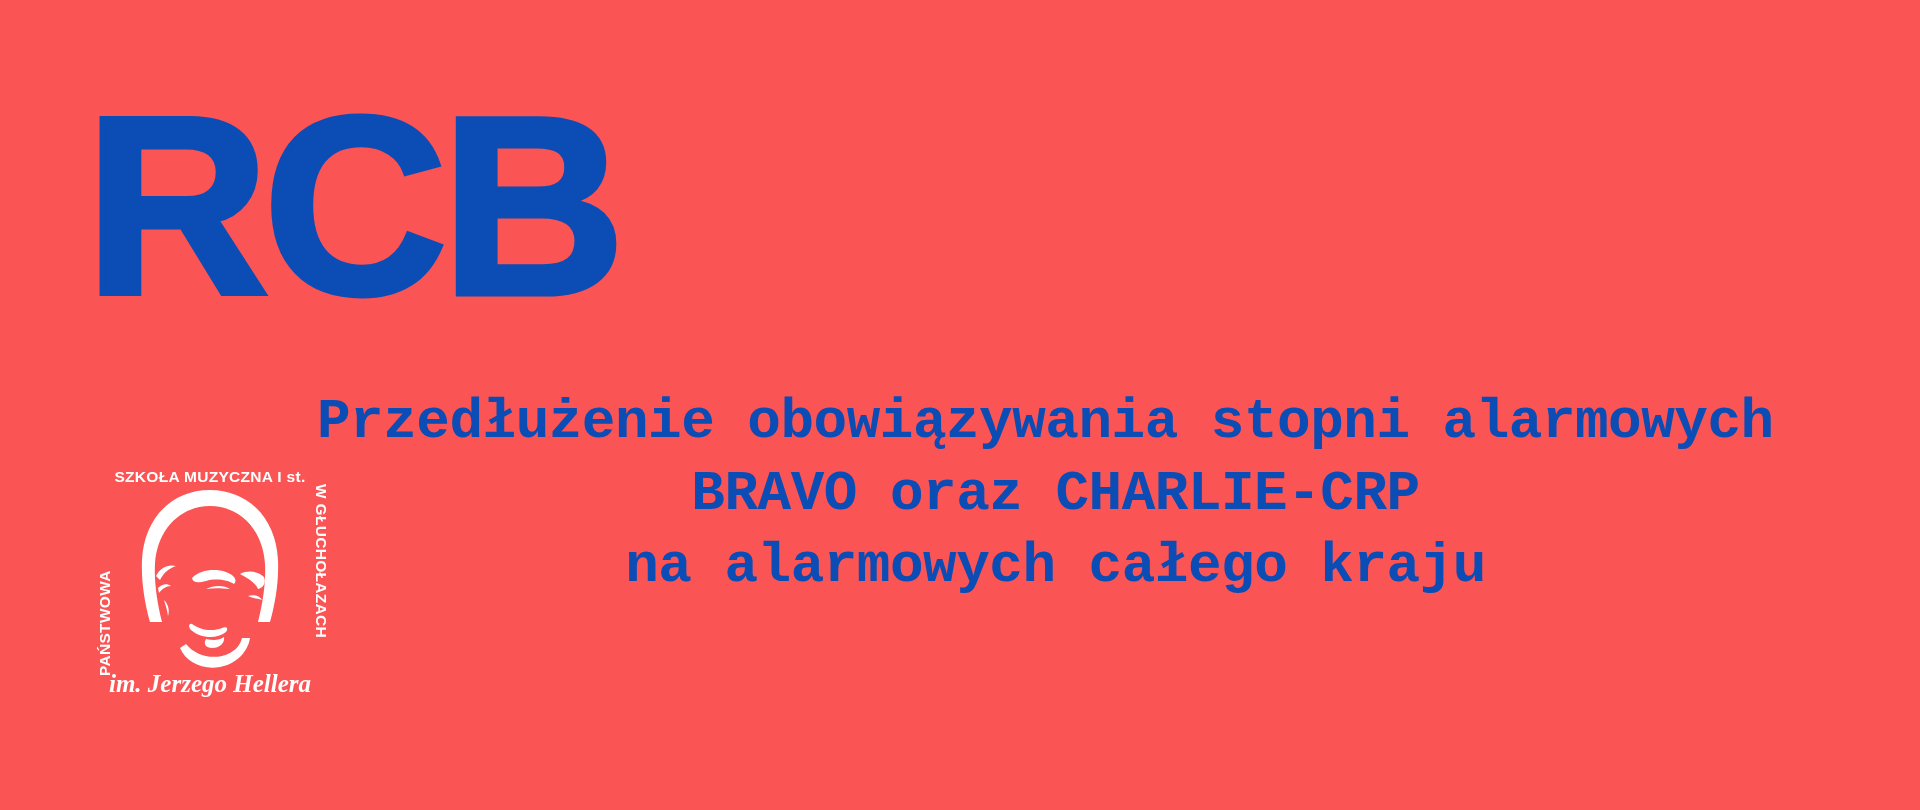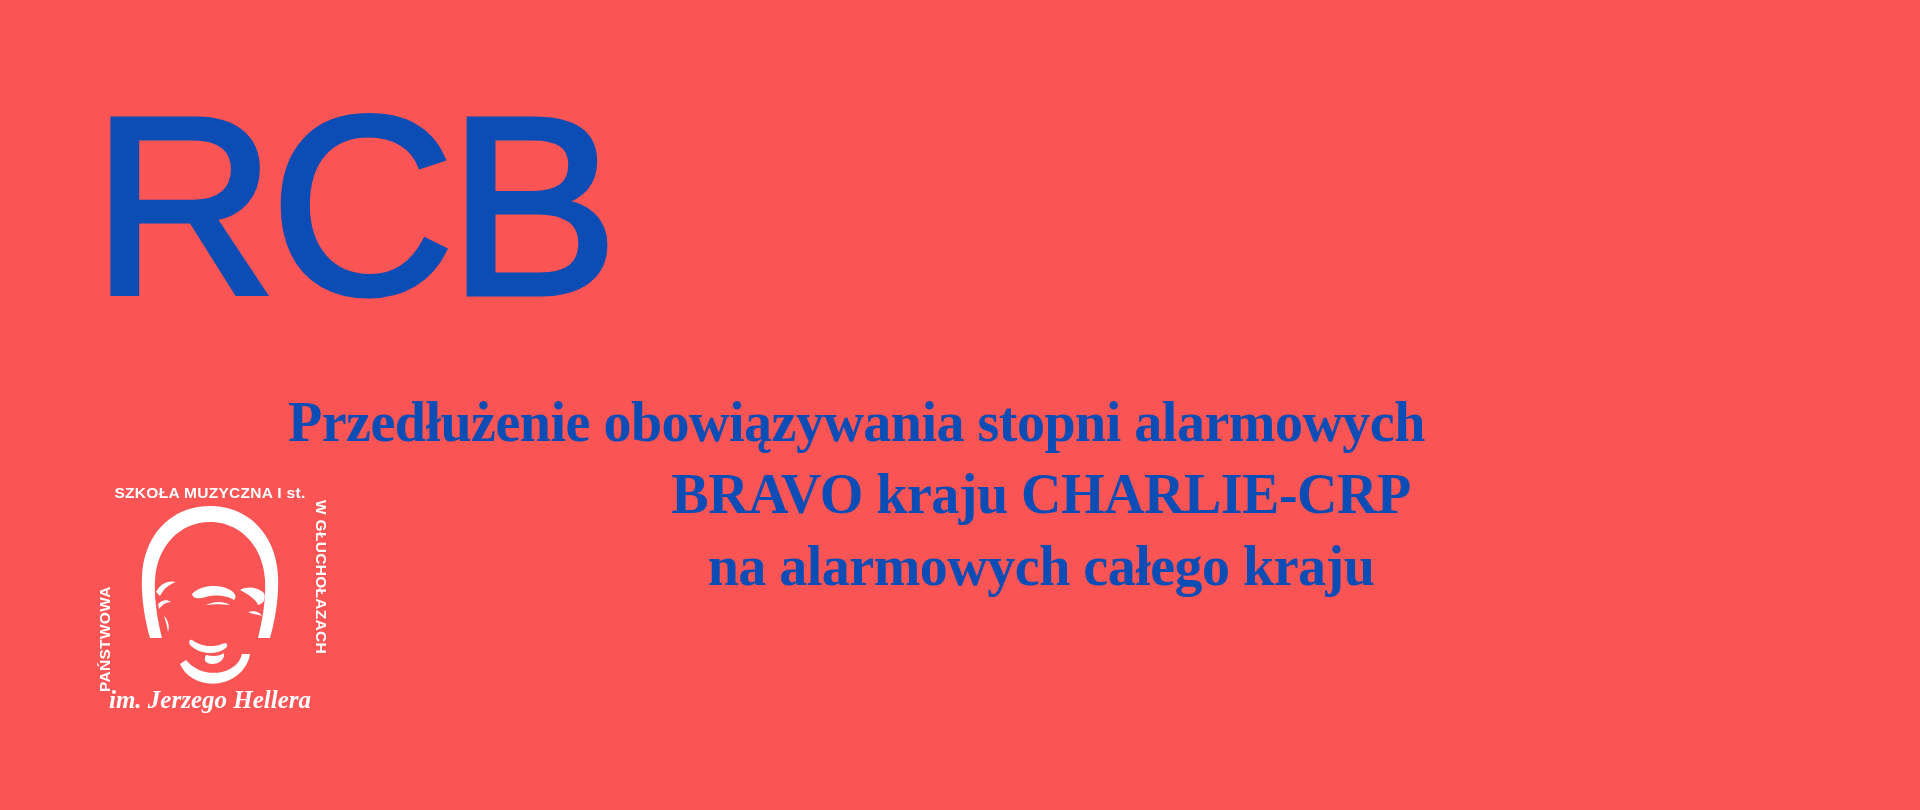--- a/index.html
+++ b/index.html
@@ -11,54 +11,55 @@
   }
   #poster {
     position:relative;
     width:1920px; height:810px;
     background:#fb5454;
   }
 
   
   #rcb-logo {
     position:absolute;
-    left:92px; top:78px;
+    left:85px; top:78px;
     font-family:"Liberation Sans", sans-serif;
-    font-weight:400;
+    font-weight:700;
     font-size:255px;
     line-height:255px;
     letter-spacing:-6px;
     color:#0b4db5;
     -webkit-text-stroke:5px #0b4db5;
     user-select:none;
   }
 
   
   #school-logo {
     position:absolute;
-    left:88px; top:474px;
+    left:88px; top:458px;
     width:244px; height:244px;
   }
   #school-logo svg { display:block; width:244px; height:244px; }
 
   
   #message {
     position:absolute;
     left:288px; top:386px;
     width:1506px;
     text-align:center;
   }
   .msg-line {
-    font-family:Liberation Serif, serif;
+    font-family:Liberation Mono, monospace;
     font-weight:700;
     font-size:56px;
     line-height:72px;
     color:#0b4db5;
     white-space:nowrap;
     letter-spacing:-0.5px;
+    margin-left:29px;
   }
   .msg-line.line-1 { text-align:left; }
   .msg-line.date {
     color:#fdfdfd;
     padding-top:2px;
   }
 </style>
 </head>
 <body>
 
@@ -112,17 +113,17 @@
       <text transform="translate(22,218) rotate(-90)" text-anchor="start" font-family="Liberation Sans, sans-serif" font-size="15.5" font-weight="700" fill="#ffffff" letter-spacing="0.3">PAŃSTWOWA</text>
 
       <text transform="translate(228,26) rotate(90)" text-anchor="start" font-family="Liberation Sans, sans-serif" font-size="15.5" font-weight="700" fill="#ffffff" letter-spacing="0.3">W GŁUCHOŁAZACH</text>
 
       <text x="122" y="234" text-anchor="middle" font-family="Liberation Serif, serif" font-size="25" font-style="italic" font-weight="700" fill="#ffffff">im. Jerzego Hellera</text>
     </svg>
   </div>
 
   <div id="message">
     <div class="msg-line line-1">Przedłużenie obowiązywania stopni alarmowych</div>
-    <div class="msg-line">BRAVO kraju CHARLIE-CRP</div>
+    <div class="msg-line">BRAVO oraz CHARLIE-CRP</div>
     <div class="msg-line">na alarmowych całego kraju</div>
   </div>
 
 </div>
 
 </body></html>

